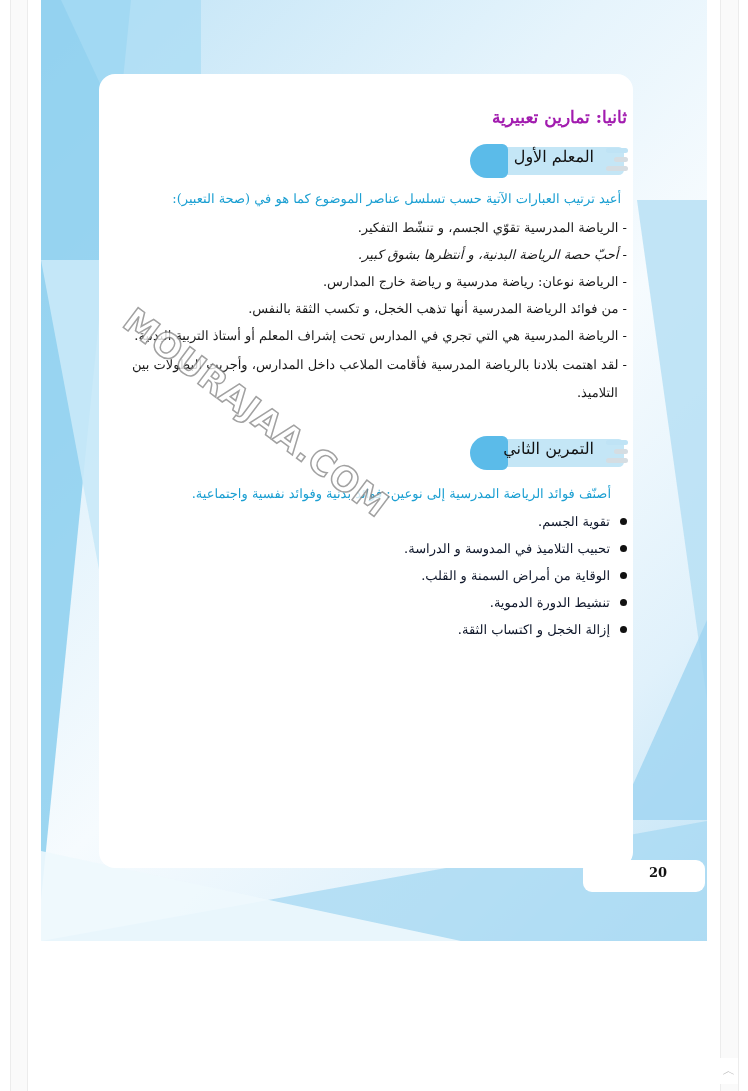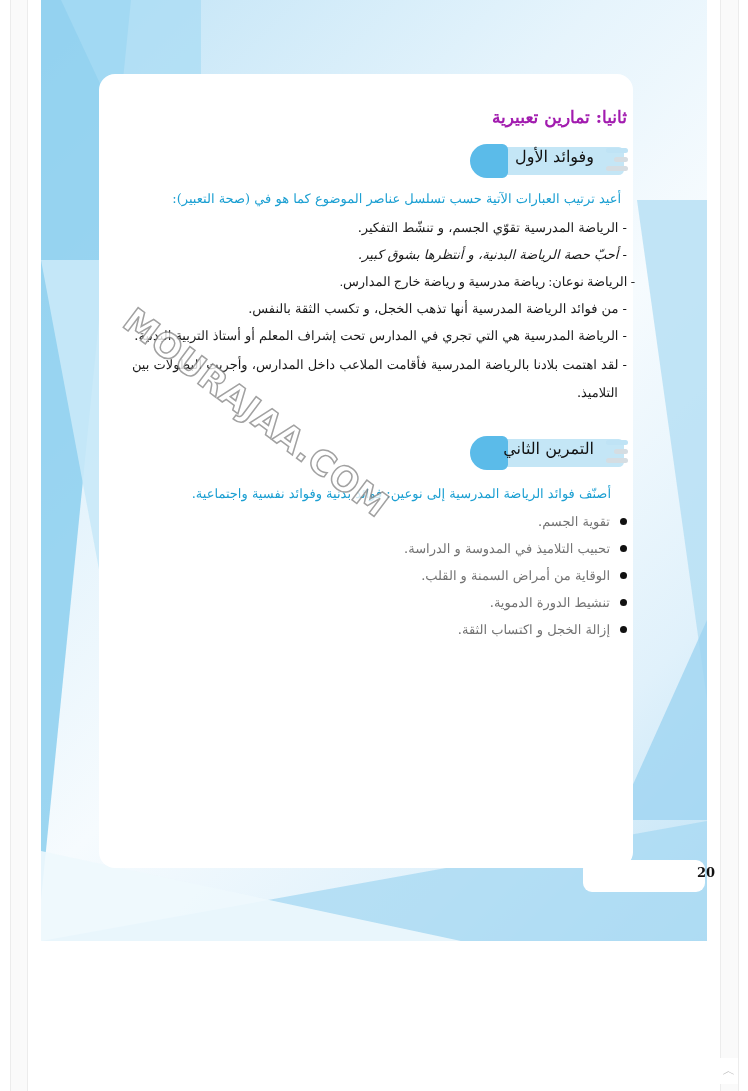--- a/index.html
+++ b/index.html
@@ -38,21 +38,21 @@
     .content-card {
       position: absolute; left: 99px; top: 74px; width: 534px; height: 794px;
       background: #ffffff; border-radius: 16px;
     }
     .page-number-box {
       position: absolute; left: 583px; top: 860px; width: 122px; height: 32px;
       background: #ffffff; border-radius: 9px;
     }
     .page-number {
       position: absolute; left: 0; top: 5px; width: 84px; text-align: right;
-      font-weight: bold; font-size: 13px; color: #111; padding-left: 48px;
+      font-weight: bold; font-size: 13px; color: #111;
     }
 
     .rtl { direction: rtl; text-align: right; position: absolute; }
     .section-title {
       right: 121px; top: 107px; color: #a21caf; font-weight: bold; font-size: 17px;
     }
     .exercise-badge {
       position: absolute; height: 36px; width: 154px;
     }
     .badge-bar {
@@ -74,21 +74,21 @@
       position: absolute; right: 30px; top: 5px; font-size: 16px; color: #111; direction: rtl;
     }
     .instruction {
       color: #1b9fd2; font-size: 13px; font-weight: normal;
     }
     .line {
       font-size: 13px; color: #1a1a1a; line-height: 20px;
     }
     .bullet-list { margin: 0; padding: 0; list-style: none; }
     .bullet-item {
-      position: absolute; direction: rtl; font-size: 13px; color: #737373;
+      position: absolute; direction: rtl; font-size: 13px; color: #0f172a;
       display: flex; align-items: center; gap: 10px;
     }
     .bullet-dot { width: 7px; height: 7px; border-radius: 50%; background: #111; display: inline-block; }
 
     .watermark {
       position: absolute; left: 140px; top: 300px; width: 260px; height: 40px;
       transform: rotate(37deg); transform-origin: left top;
       font-family: "DejaVu Sans", sans-serif; font-weight: bold; font-size: 34px; letter-spacing: 1px;
       color: #ffffff; -webkit-text-stroke: 1.5px #8a8a8a; opacity: .8;
     }
@@ -121,28 +121,28 @@
 <div class="rtl section-title">ثانيا: تمارين تعبيرية</div>
 
 <div class="exercise-badge" style="left:470px; top:142px;">
   <div class="badge-bar"></div>
   <div class="badge-pill"></div>
   <div class="badge-stripes">
       <span></span>
       <span></span>
       <span></span>
     </div>
-  <div class="badge-label">وفوائد الأول</div>
+  <div class="badge-label">المعلم الأول</div>
 </div>
 
 <div class="rtl instruction" style="right:127px; top:191px;">أعيد ترتيب العبارات الآتية حسب تسلسل عناصر الموضوع كما هو في (صحة التعبير):</div>
 
 <div class="rtl line" style="right:121px; top:218px;">- الرياضة المدرسية تقوّي الجسم، و تنشّط التفكير.</div>
 <div class="rtl line" style="right:121px; top:245px;font-style:italic;">- أحبّ حصة الرياضة البدنية، و أنتظرها بشوق كبير.</div>
-<div class="rtl line" style="right:113px; top:272px;font-family:Liberation Serif, serif;">- الرياضة نوعان: رياضة مدرسية و رياضة خارج المدارس.</div>
+<div class="rtl line" style="right:121px; top:272px;">- الرياضة نوعان: رياضة مدرسية و رياضة خارج المدارس.</div>
 <div class="rtl line" style="right:121px; top:299px;text-align:right;">- من فوائد الرياضة المدرسية أنها تذهب الخجل، و تكسب الثقة بالنفس.</div>
 <div class="rtl line" style="right:121px; top:326px;">- الرياضة المدرسية هي التي تجري في المدارس تحت إشراف المعلم أو أستاذ التربية البدنية.</div>
 <div class="rtl line" style="right:121px; top:355px;">- لقد اهتمت بلادنا بالرياضة المدرسية فأقامت الملاعب داخل المدارس، وأجريت البطولات بين</div>
 <div class="rtl line" style="right:130px; top:383px;">التلاميذ.</div>
 
 <div class="exercise-badge" style="left:470px; top:434px;">
   <div class="badge-bar"></div>
   <div class="badge-pill"></div>
   <div class="badge-stripes">
       <span></span>

